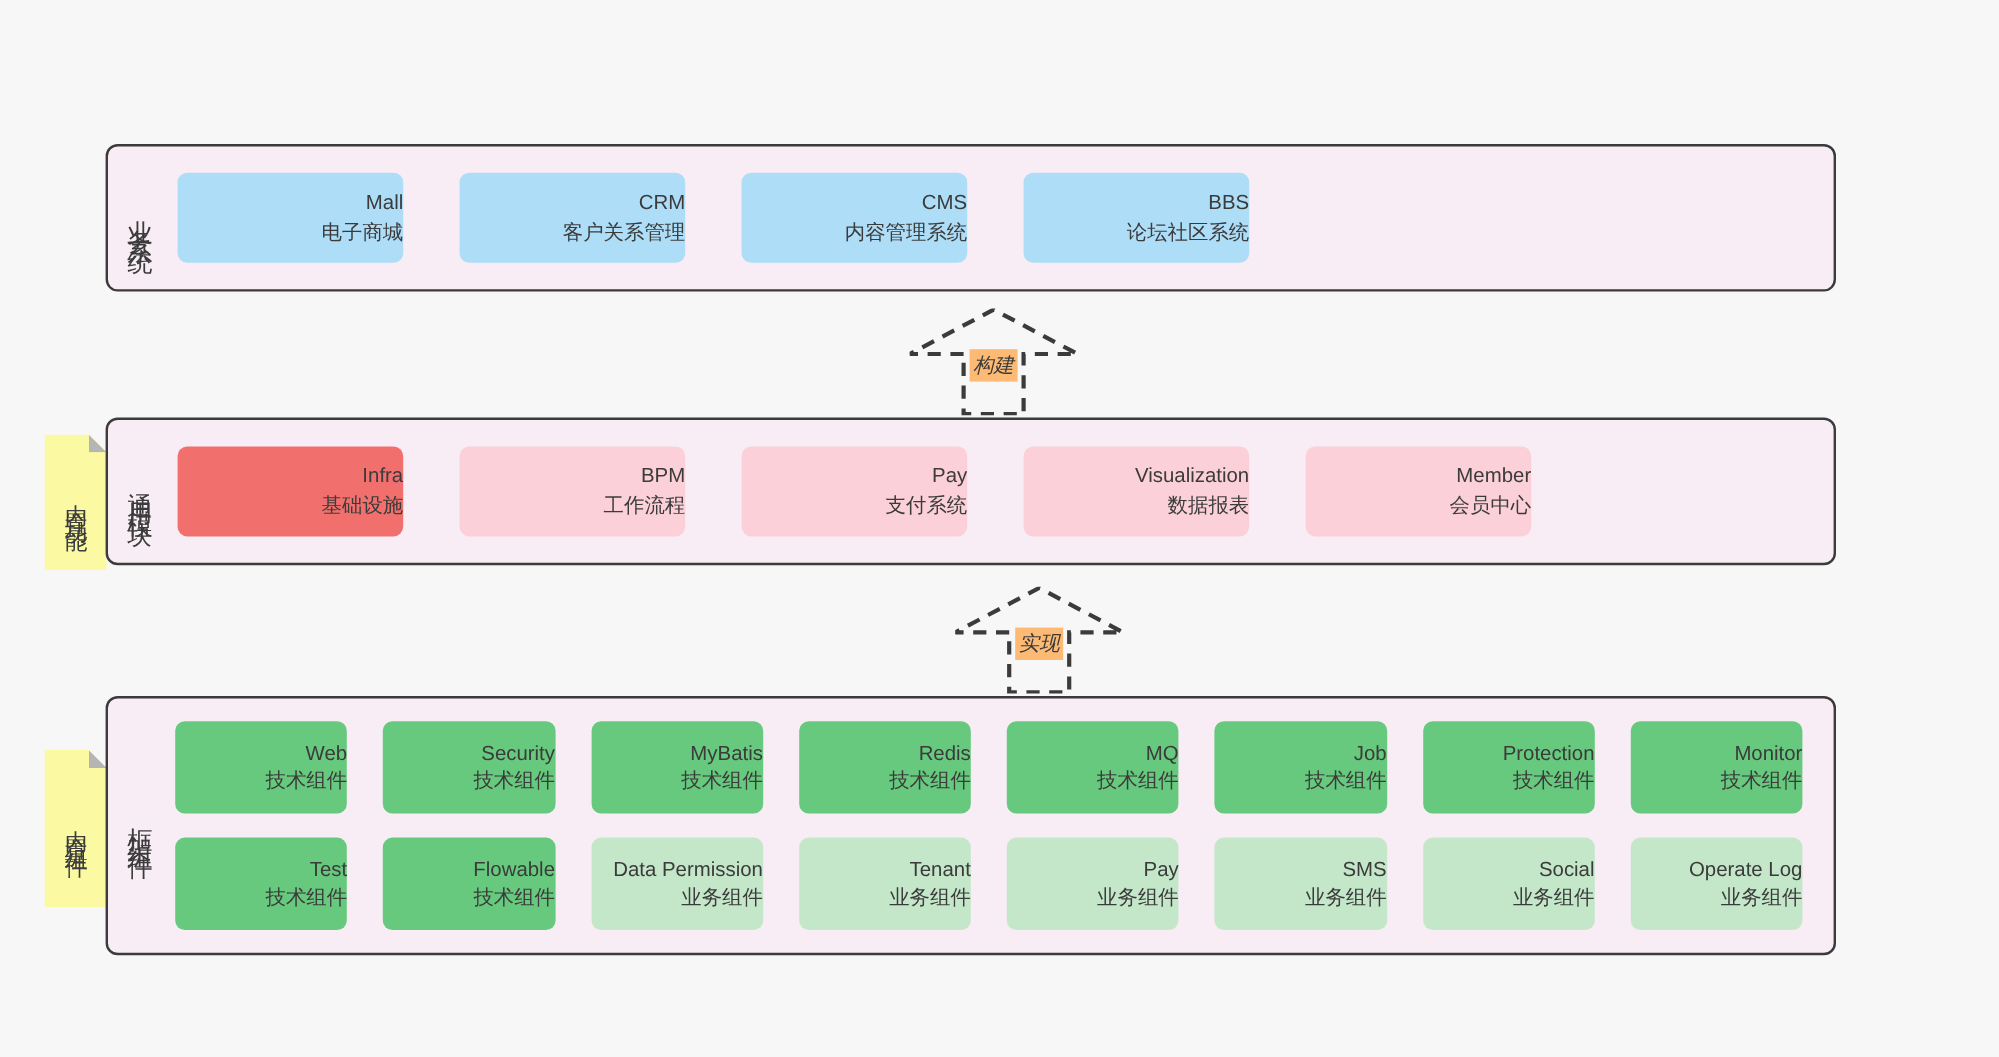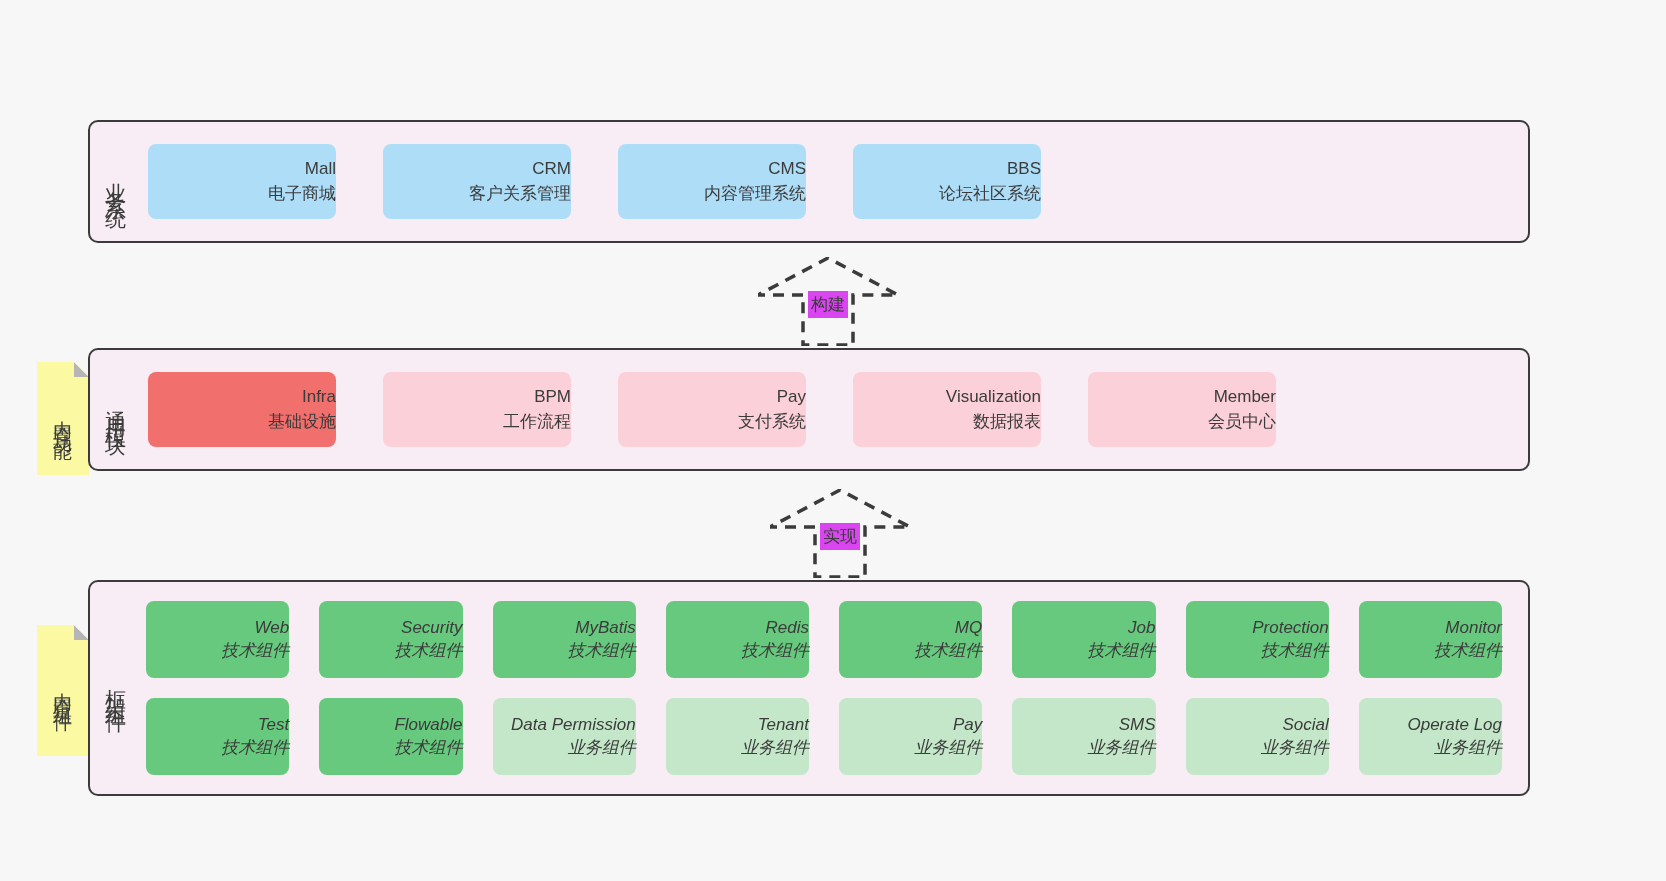--- a/index.html
+++ b/index.html
@@ -13,39 +13,39 @@
   .layer2{top:348px;height:123px;}
   .layer3{top:580px;height:216px;}
 
   .layer-label{width:52px;flex:none;display:flex;align-items:center;justify-content:center;}
   .layer-label span{writing-mode:vertical-lr;text-orientation:upright;font-size:21px;
                     color:#3b3b3b;letter-spacing:8px;line-height:1;}
 
   .layer-boxes{flex:1;display:grid;align-items:center;}
   .cols6{grid-template-columns:repeat(6,1fr);gap:47px;padding:0 17px 0 6px;}
   .cols8{grid-template-columns:repeat(8,1fr);grid-template-rows:1fr 1fr;
-         gap:20px 30px;padding:19px 26px 19px 4px;align-items:stretch;font-style:italic;}
+         gap:20px 30px;padding:19px 26px 19px 4px;align-items:stretch;}
 
   .box{display:flex;flex-direction:column;align-items:flex-end;justify-content:center;
        border-radius:8px;text-align:center;color:#3b3b3b;font-size:17px;line-height:1.45;}
   .cols6 .box{height:75px;}
   .cols8 .box{line-height:1.3;}
   .box-blue{background:#aeddf8;}
   .box-red{background:#f1706e;}
   .box-pink{background:#fbd0d8;}
   .box-green{background:#67c97d;}
   .box-lightgreen{background:#c3e7c8;}
 
   
   .arrow{position:absolute;width:140px;height:89px;z-index:1;}
   .arrow1{left:758px;top:257px;}
-  .arrow2{left:770px;top:489px;}
+  .arrow2{left:796px;top:489px;}
   .arrow svg{display:block;width:100%;height:100%;}
   .arrow-label{position:absolute;left:50%;top:34px;transform:translateX(-50%);
-               background:#d946ef;padding:2px 3px;font-size:17px;color:#3b3b3b;white-space:nowrap;}
+               background:#fdba74;padding:2px 3px;font-size:17px;color:#3b3b3b;white-space:nowrap;font-style:italic;}
 
   
   .note{position:absolute;left:37px;width:52px;background:#fbfaa2;z-index:1;
         display:flex;align-items:center;justify-content:center;
         clip-path:polygon(0 0, calc(100% - 15px) 0, 100% 15px, 100% 100%, 0 100%);}
   .note1{top:362px;height:113px;}
   .note2{top:625px;height:131px;}
   .note span{writing-mode:vertical-lr;text-orientation:upright;font-size:19px;
              color:#3b3b3b;letter-spacing:7px;line-height:1;}
   .note .fold{position:absolute;top:0;right:0;width:15px;height:15px;background:#b5b5b5;

